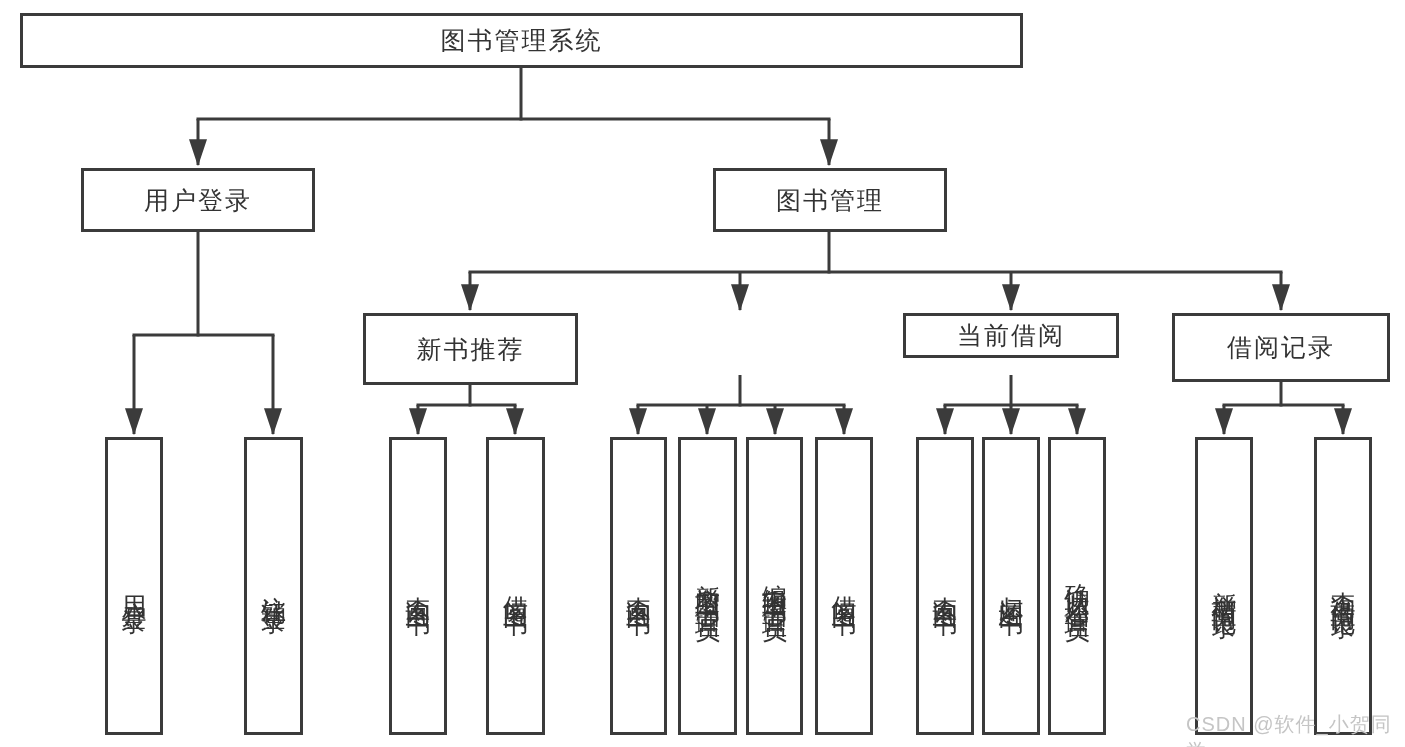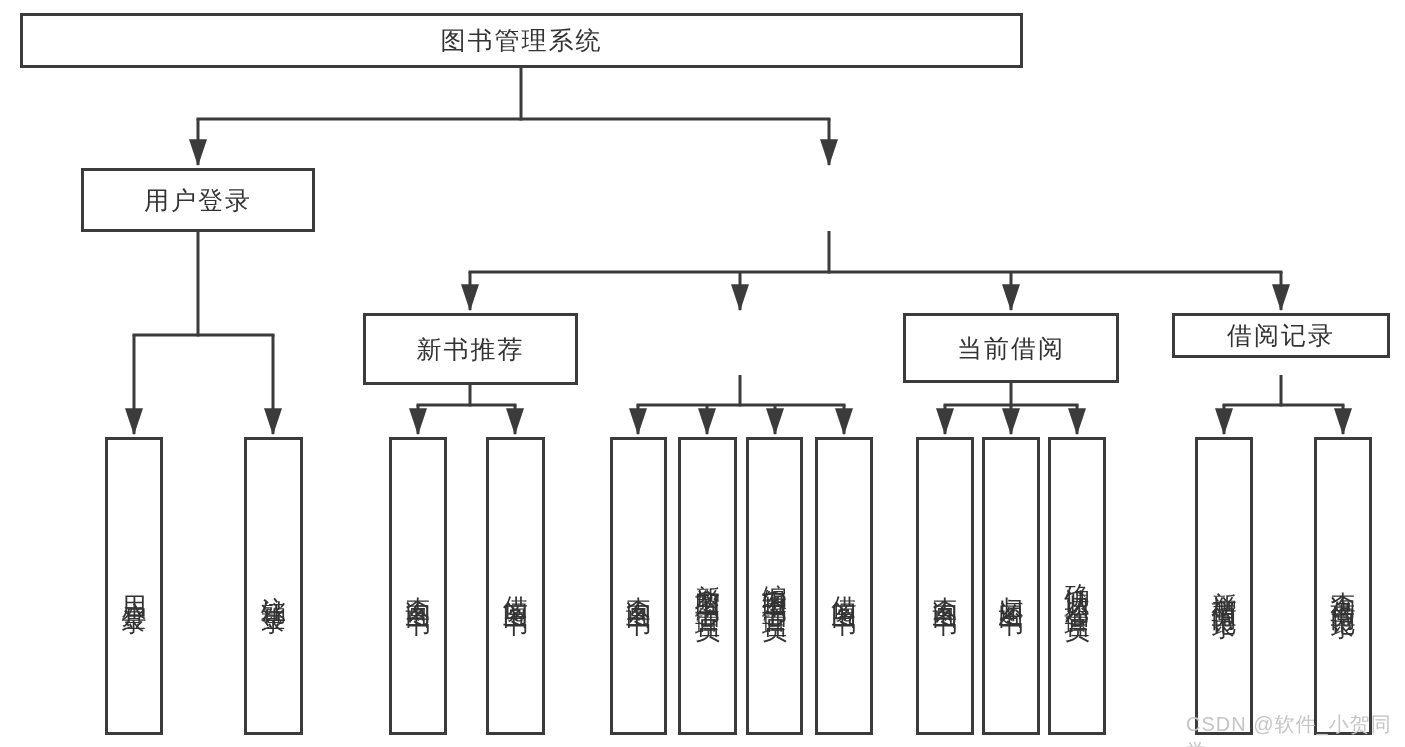--- a/index.html
+++ b/index.html
@@ -90,24 +90,25 @@
       <line x1="1011" y1="405" x2="1011" y2="434" marker-end="url(#arw)"></line>
       <line x1="1077" y1="405" x2="1077" y2="434" marker-end="url(#arw)"></line>
       <line x1="1224" y1="405" x2="1224" y2="434" marker-end="url(#arw)"></line>
       <line x1="1343" y1="405" x2="1343" y2="434" marker-end="url(#arw)"></line>
     </g>
   </svg>
 
   <div class="node" style="left:20px; top:13px; width:1003px; height:55px;">图书管理系统</div>
 
   <div class="node" style="left:81px; top:168px; width:234px; height:64px;">用户登录</div>
+  <div class="node" style="left:713px; top:168px; width:234px; height:64px;">图书管理</div>
 
   <div class="node" style="left:363px; top:313px; width:215px; height:72px;">新书推荐</div>
-  <div class="node" style="left:903px; top:313px; width:216px; height:70px;">当前借阅</div>
-  <div class="node" style="left:1172px; top:313px; width:218px; height:45px;">借阅记录</div>
+  <div class="node" style="left:903px; top:313px; width:216px; height:45px;">当前借阅</div>
+  <div class="node" style="left:1172px; top:313px; width:218px; height:69px;">借阅记录</div>
 
   <div class="node leaf" style="left:105px; top:437px; width:58px; height:298px;">用户登录</div>
   <div class="node leaf" style="left:244px; top:437px; width:59px; height:298px;">注销登录</div>
 
   <div class="node leaf" style="left:389px; top:437px; width:58px; height:298px;">查询图书</div>
   <div class="node leaf" style="left:486px; top:437px; width:59px; height:298px;">借阅图书</div>
 
   <div class="node leaf" style="left:610px; top:437px; width:57px; height:298px;">查询图书</div>
   <div class="node leaf" style="left:678px; top:437px; width:59px; height:298px;">新增图书（管理员）</div>
   <div class="node leaf" style="left:746px; top:437px; width:57px; height:298px;">编辑图书（管理员）</div>

